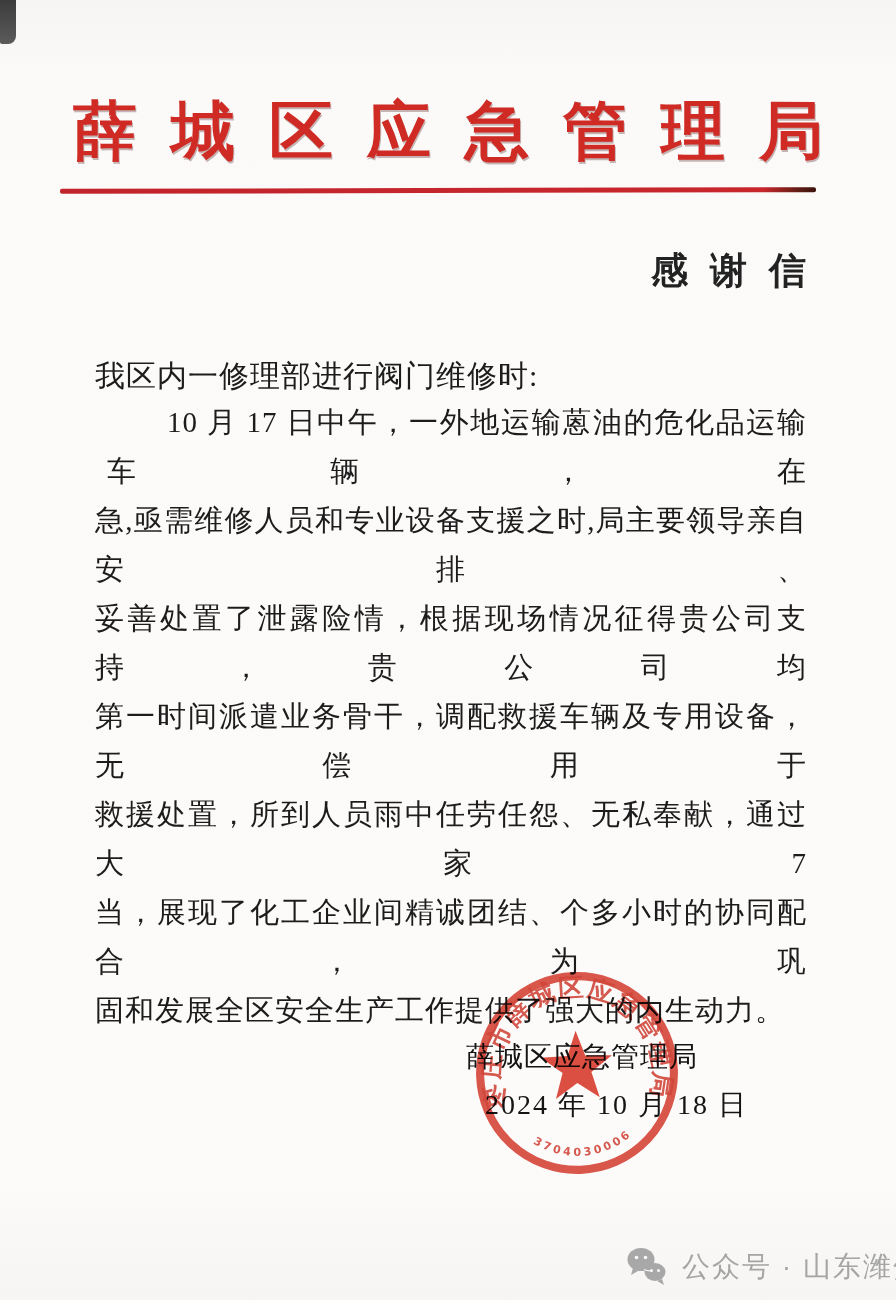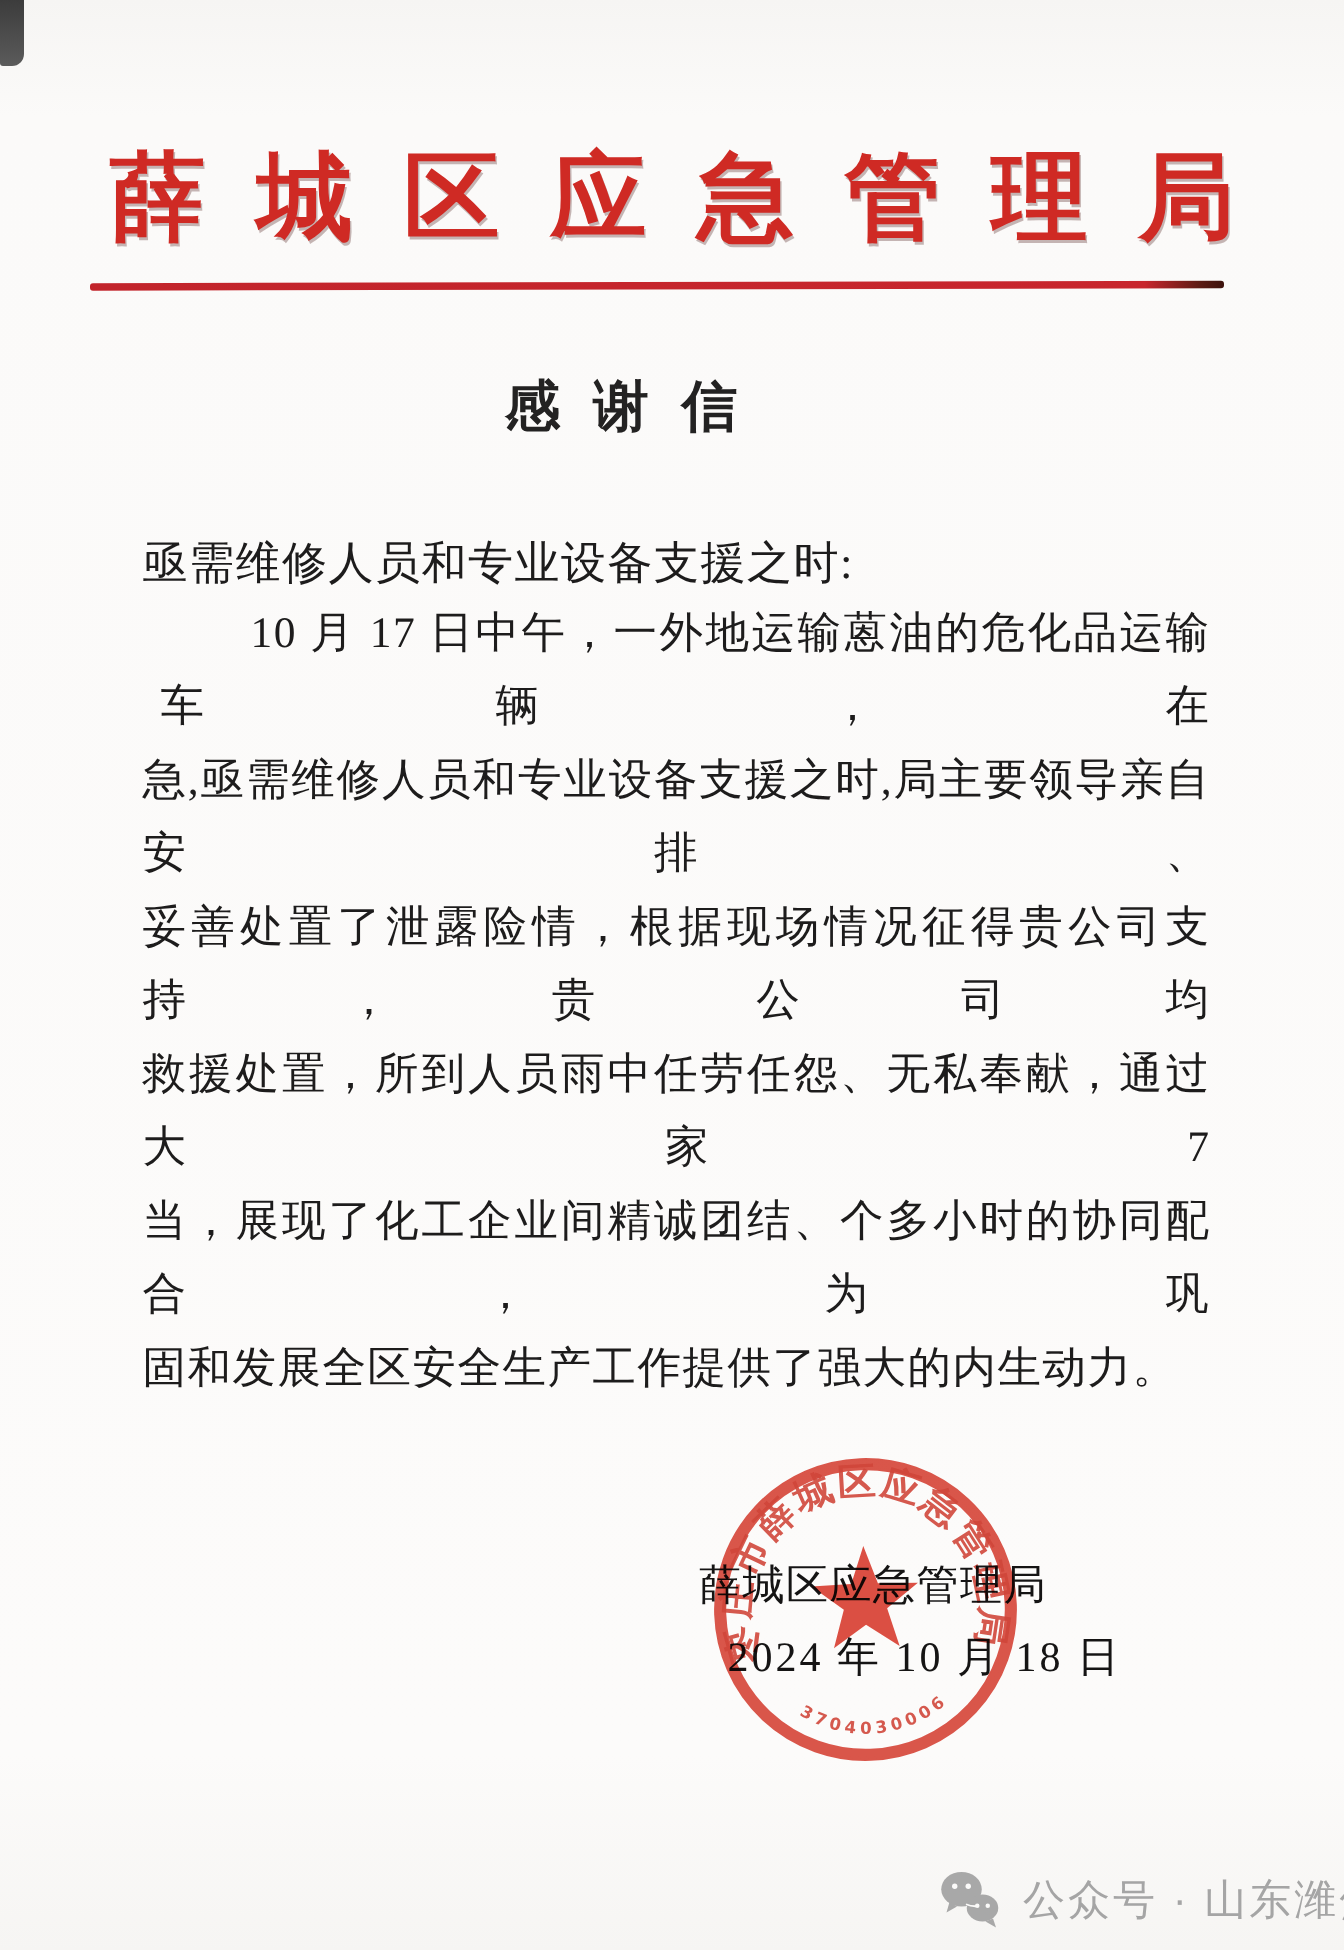--- a/index.html
+++ b/index.html
@@ -29,21 +29,21 @@
     white-space:nowrap;
   }
   .red-rule{
     position:absolute;left:60px;top:188px;width:756px;height:5px;
     background:linear-gradient(90deg,#c2242b 0%,#c8262d 93%,#5a1b13 98%,#3c120c 100%);
     border-radius:2px;
     transform:rotate(-0.12deg);
   }
   .letter-title{
     position:absolute;left:0;top:246px;width:828px;
-    text-align:center;
+    text-align:right;
     font-size:37px;font-weight:bold;
     letter-spacing:22px;text-indent:22px;
     color:#232222;
     white-space:nowrap;
   }
   .salutation{
     position:absolute;left:95px;top:351px;width:730px;
     font-size:30px;line-height:49px;
     color:#1d1c1c;letter-spacing:1px;
     white-space:nowrap;
@@ -85,26 +85,27 @@
 <div class="page">
 
   <div class="corner-notch"></div>
 
   <div class="letterhead">薛城区应急管理局</div>
 
   <div class="red-rule"></div>
 
   <div class="letter-title">感谢信</div>
 
-  <div class="salutation">亟需维修人员和专业设备支援之时:</div>
+  <div class="salutation">我区内一修理部进行阀门维修时:</div>
 
   <div class="letter-body">
     <div class="line jline indent">10 月 17 日中午，一外地运输蒽油的危化品运输车辆，在</div>
     <div class="line jline">急,亟需维修人员和专业设备支援之时,局主要领导亲自安排、</div>
     <div class="line jline">妥善处置了泄露险情，根据现场情况征得贵公司支持，贵公司均</div>
+    <div class="line jline">第一时间派遣业务骨干，调配救援车辆及专用设备，无偿用于</div>
     <div class="line jline">救援处置，所到人员雨中任劳任怨、无私奉献，通过大家7</div>
     <div class="line jline">当，展现了化工企业间精诚团结、个多小时的协同配合，为巩</div>
     <div class="line">固和发展全区安全生产工作提供了强大的内生动力。</div>
 
   </div>
 
   <div class="sign-block">
     <div class="signature">薛城区应急管理局</div>
     <div class="sign-date">2024 年 10 月 18 日</div>
   </div>

